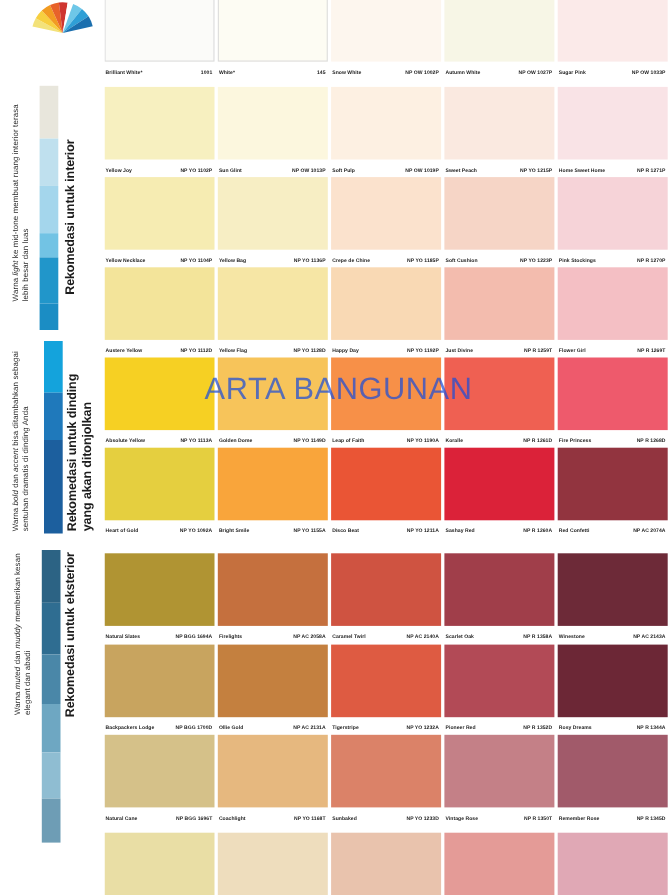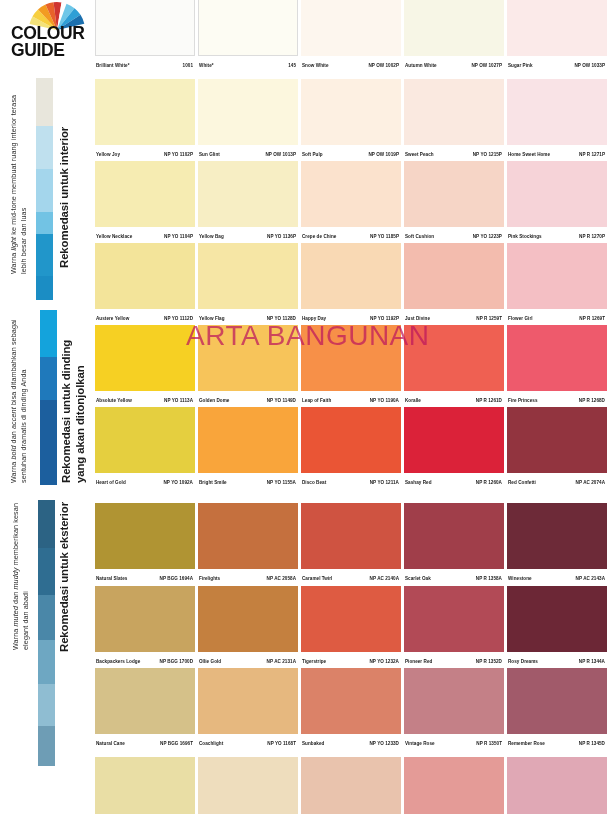--- a/index.html
+++ b/index.html
@@ -61,23 +61,23 @@
     position:absolute;left:0;width:100px;height:14px;
     display:flex;justify-content:space-between;align-items:center;
     font-size:4.6px;font-weight:bold;color:#1a1a1a;
     letter-spacing:0.05px;white-space:nowrap;
   }
   .lbl .nm{padding-left:1px;}
   .lbl .cd{padding-right:2px;text-align:right;}
 
   
   .watermark{
-    position:absolute;left:186px;top:320px;
+    position:absolute;left:186px;top:338px;
     font-size:28px;letter-spacing:0.5px;
-    color:#be185d;opacity:.72;
+    color:#1d4ed8;opacity:.72;
     font-family:"Liberation Sans", sans-serif;
     pointer-events:none;user-select:none;
     z-index:8;
   }
 </style>
 </head>
 <body>
 
 <div id="page">
 
@@ -90,24 +90,20 @@
           <path d="M0 0 L-24.5 -13.5 A28 28 0 0 1 -19.0 -20.5 Z" fill="#f7cf3f"></path>
           <path d="M0 0 L-19.0 -20.5 A28 28 0 0 1 -11.5 -25.5 Z" fill="#f29b22"></path>
           <path d="M0 0 L-11.5 -25.5 A28 28 0 0 1 -3.5 -27.8 Z" fill="#e8622a"></path>
           <path d="M0 0 L-3.5 -27.8 A28 28 0 0 1 4.5 -27.6 Z" fill="#cf3530"></path>
           <path d="M0 0 L4.5 -27.6 A28 28 0 0 1 9.5 -26.3 Z" fill="#ffffff"></path>
           <path d="M0 0 L9.5 -26.3 A28 28 0 0 1 17.5 -21.8 Z" fill="#6ec7e8"></path>
           <path d="M0 0 L17.5 -21.8 A28 28 0 0 1 23.5 -15.2 Z" fill="#2f9fd6"></path>
           <path d="M0 0 L23.5 -15.2 A28 28 0 0 1 27.3 -6.2 Z" fill="#1b6fae"></path>
         </g>
       </svg>
-      <div class="brand-title">
-        <span>COLOUR</span>
-        <span class="l2">GUIDE</span>
-      </div>
     </div>
 
     <div class="seg" style="top:78px;height:222px;">
       <div class="seg-desc" style="left:9px;top:0px;height:196px;width:22px;">Warna <i>light</i> ke mid-tone membuat ruang interior terasa lebih besar dan luas</div>
       <div class="bar" style="left:36px;top:0px;">
         <span style="height:48px;background:#e8e6dc;"></span>
         <span style="height:43px;background:#bfe0ee;"></span>
         <span style="height:43px;background:#a4d6ec;"></span>
         <span style="height:22px;background:#72c3e4;"></span>
         <span style="height:42px;background:#2196ca;"></span>

